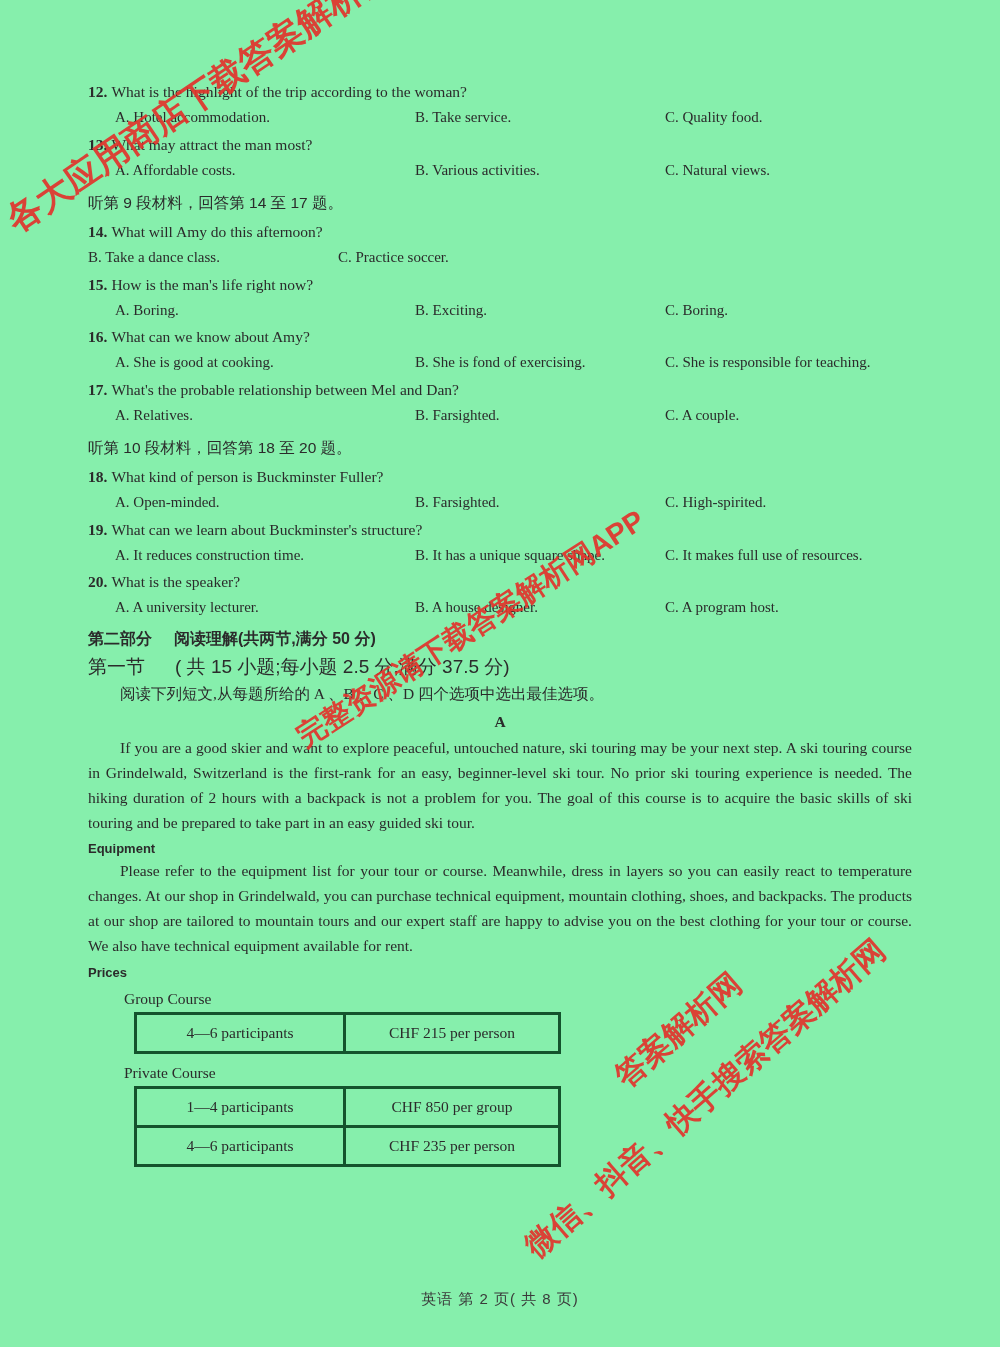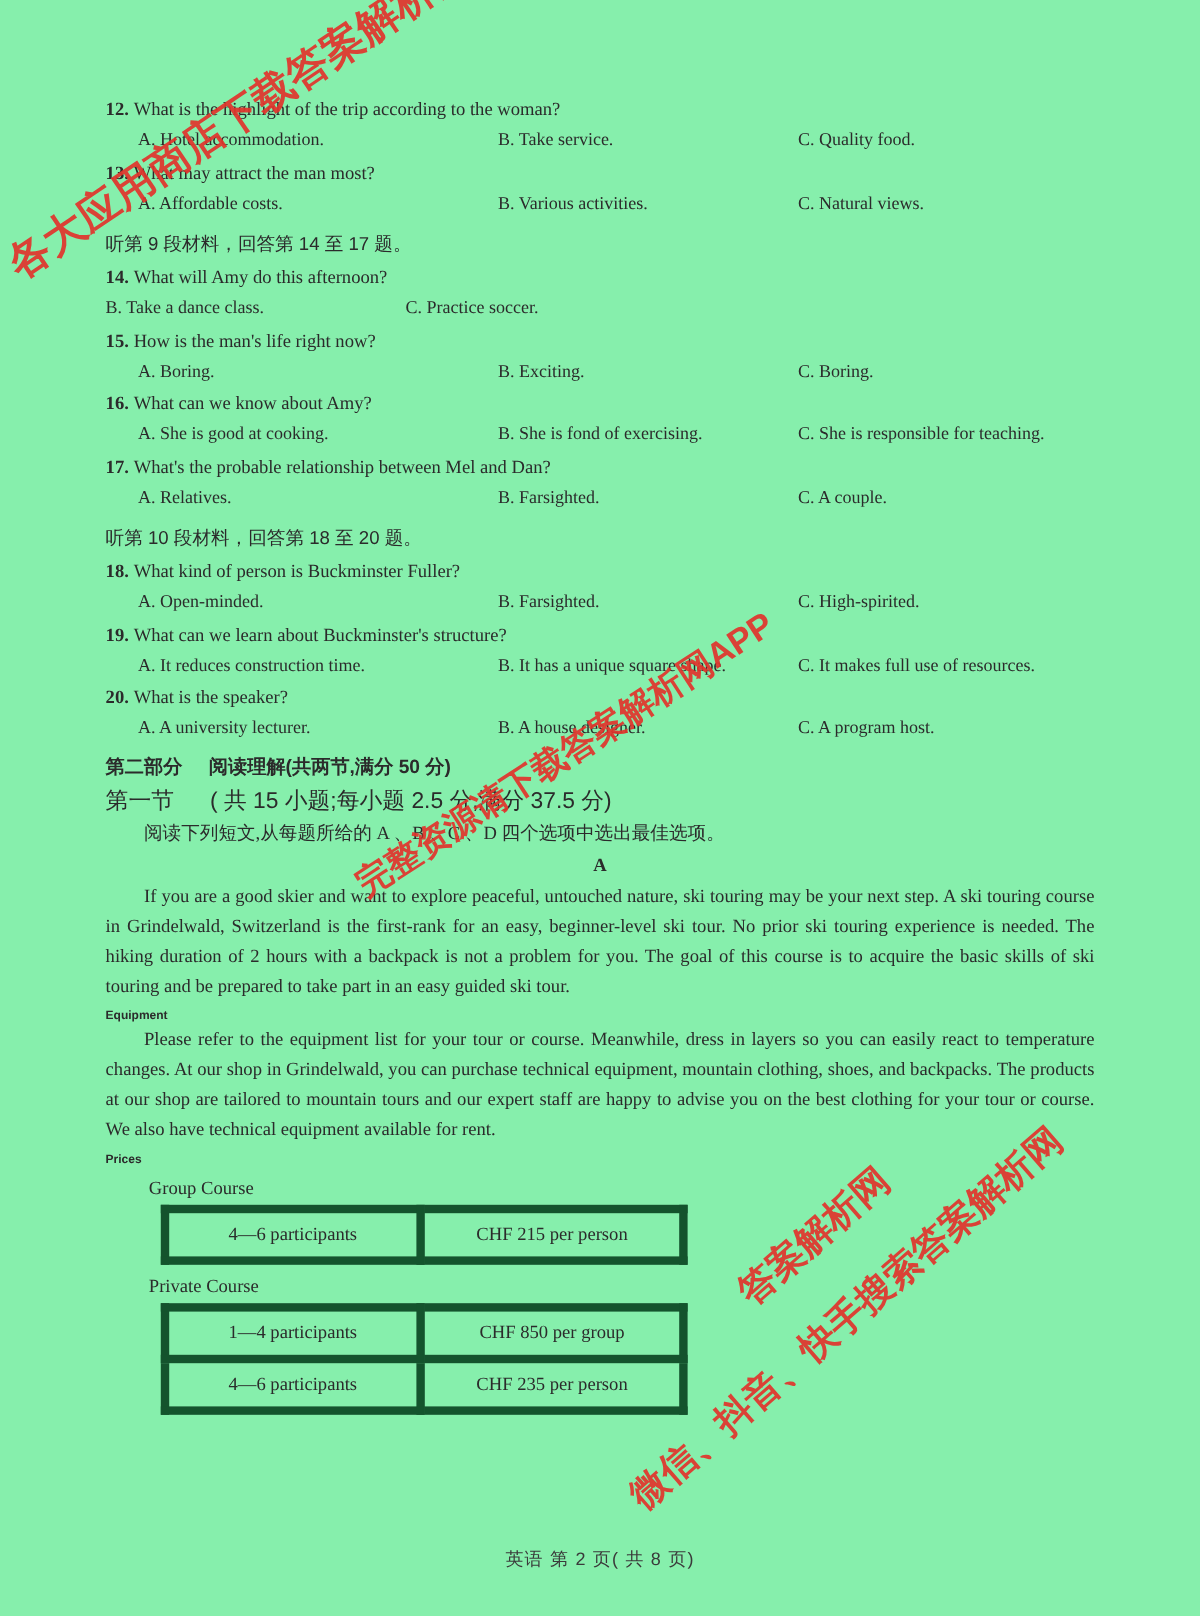--- a/index.html
+++ b/index.html
@@ -91,36 +91,36 @@
   p.para {
     font-size: 15.5px;
     line-height: 1.62;
     margin: 0 0 2px 0;
     text-align: justify;
   }
   p.para.indent { text-indent: 32px; }
   .bold-label {
     font-family: "Liberation Sans", sans-serif;
     font-weight: bold;
-    font-size: 10px;
+    font-size: 13px;
     margin: 6px 0 2px 0;
   }
 
   
   .table-title {
     font-size: 15.5px;
     margin: 10px 0 4px 36px;
   }
   table.price {
     border-collapse: collapse;
     margin-left: 46px;
     margin-bottom: 4px;
   }
   table.price td {
-    border: 7px solid #14532d;
+    border: 3px solid #14532d;
     font-size: 15.5px;
     text-align: center;
     padding: 7px 10px;
     height: 22px;
   }
   table.price td.col1 { width: 186px; }
   table.price td.col2 { width: 192px; }
 
   
   .footer {

